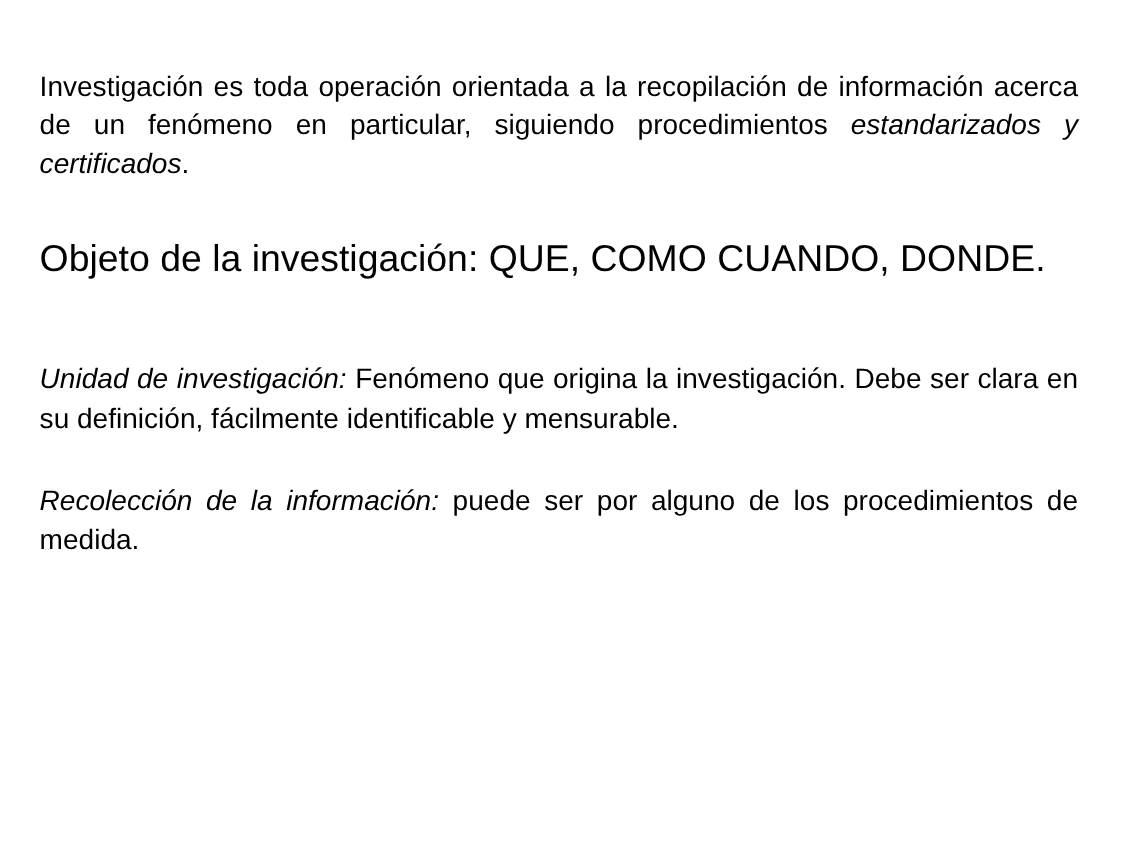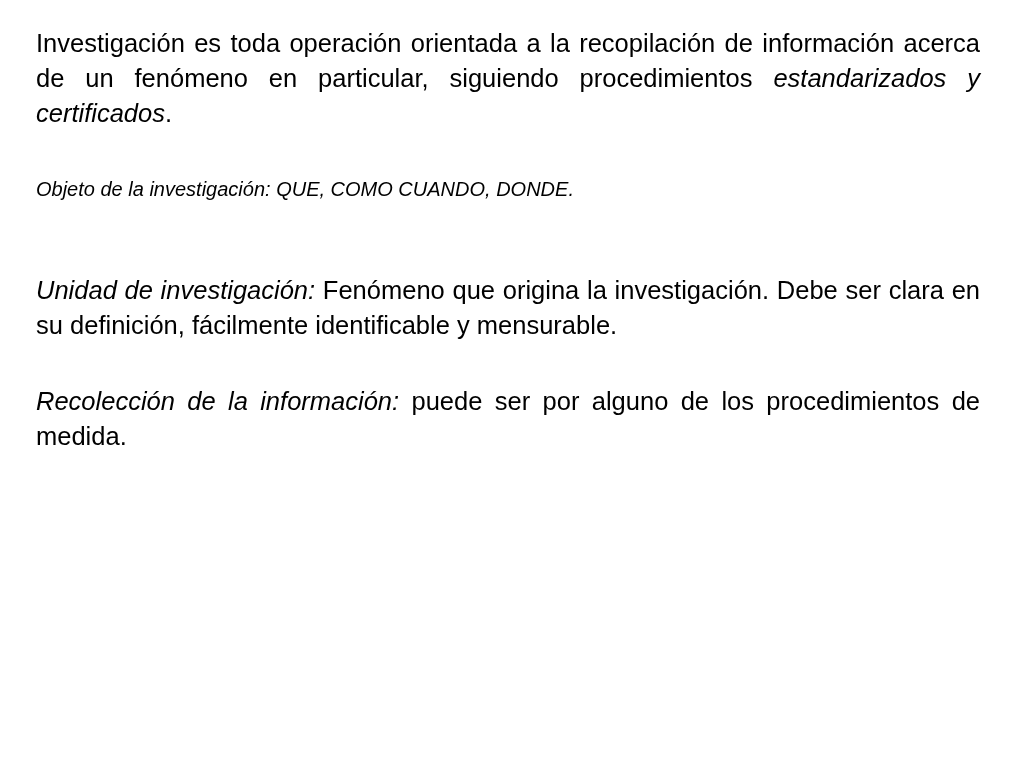--- a/index.html
+++ b/index.html
@@ -12,42 +12,41 @@
     background: #ffffff;
     font-family: "Liberation Sans", sans-serif;
     color: #000000;
     overflow: hidden;
   }
   .slide {
     position: relative;
     width: 1024px;
     height: 632px;
     box-sizing: border-box;
-    padding: 20px 44px 0 36px;
+    padding: 56px 44px 0 36px;
   }
   .block {
     font-size: 25.5px;
     line-height: 1.38;
     text-align: justify;
     text-justify: inter-word;
     margin: 0;
   }
   .para-intro {
     margin-top: 6px;
   }
   .heading {
     font-weight: bold;
     font-size: 25.5px;
     line-height: 1.38;
     margin-top: 46px;
     text-align: left;
   }
   .italic-line {
-    font-style: italic;
-    font-size: 20px;
+    font-size: 34px;
     line-height: 1.38;
     margin-top: 44px;
     text-align: left;
   }
   .para-unidad {
     margin-top: 70px;
   }
   .para-reco {
     margin-top: 40px;
   }

